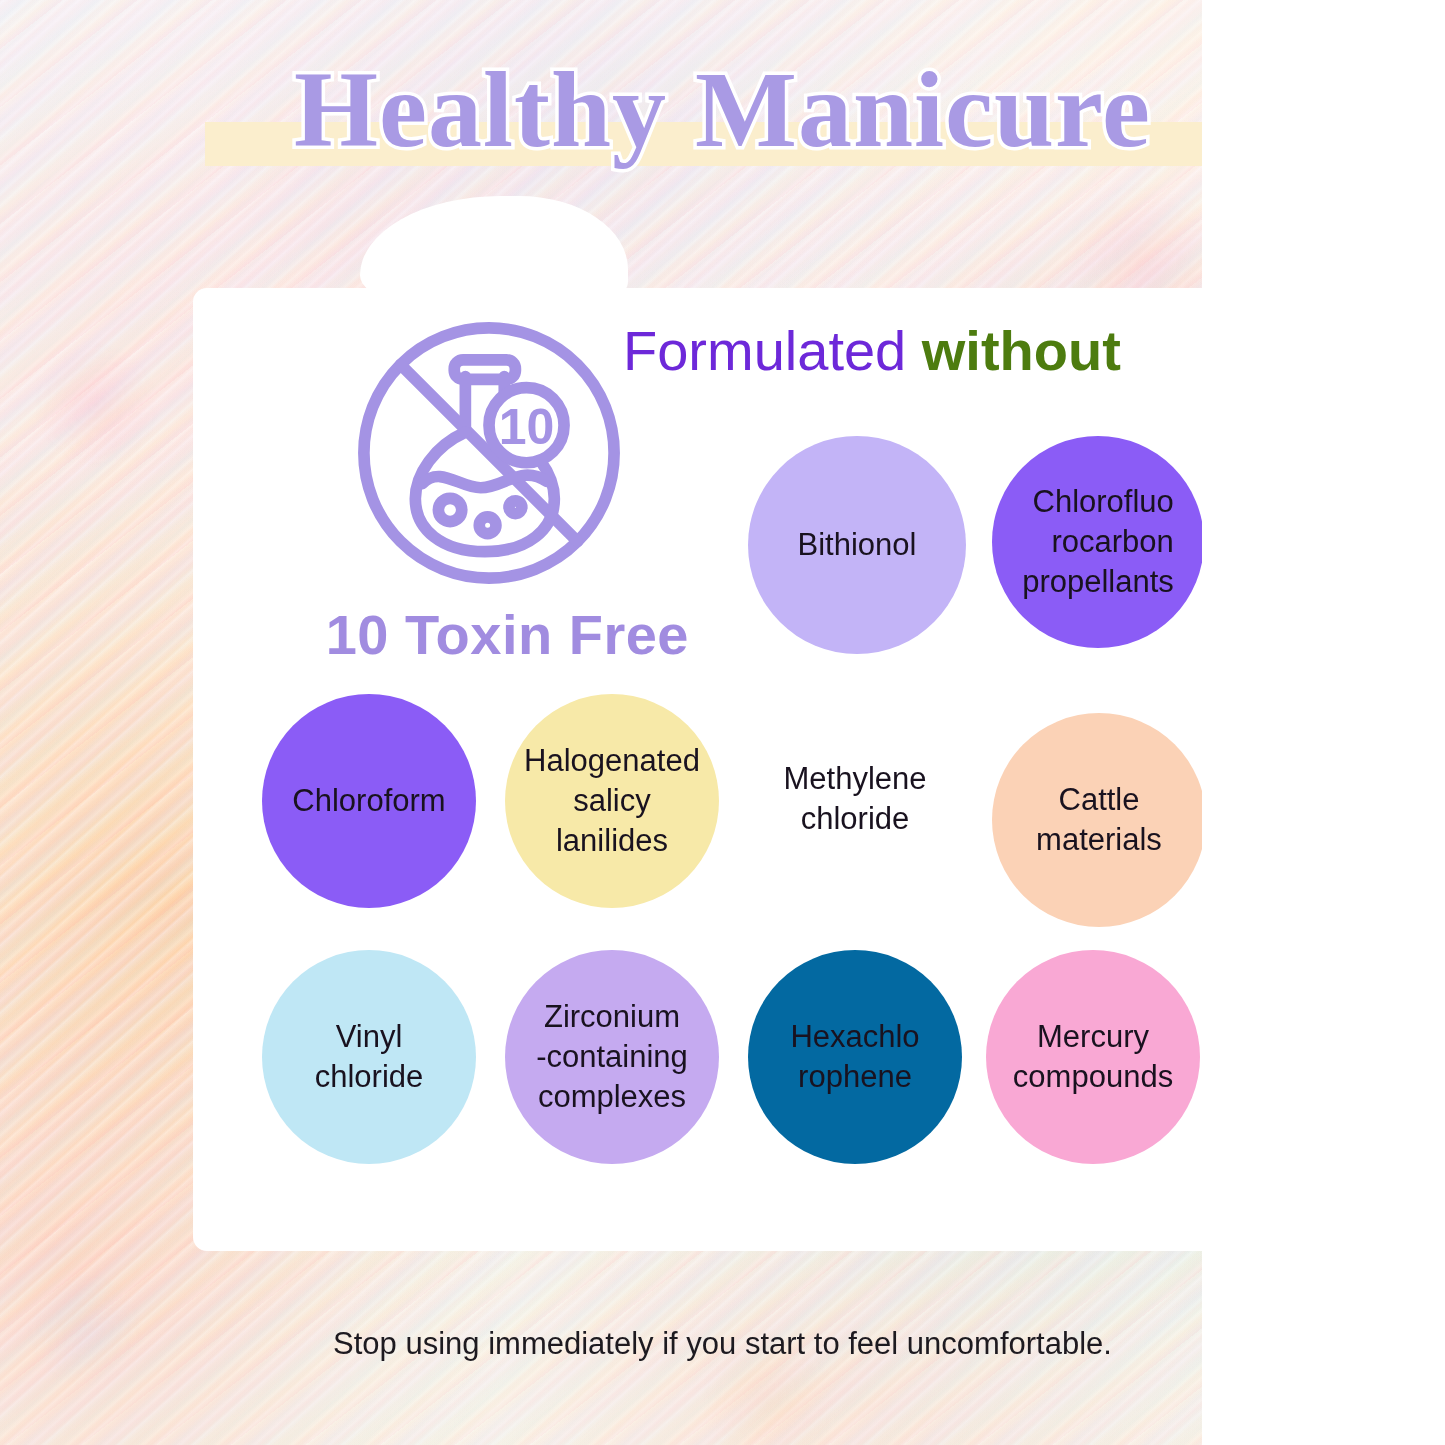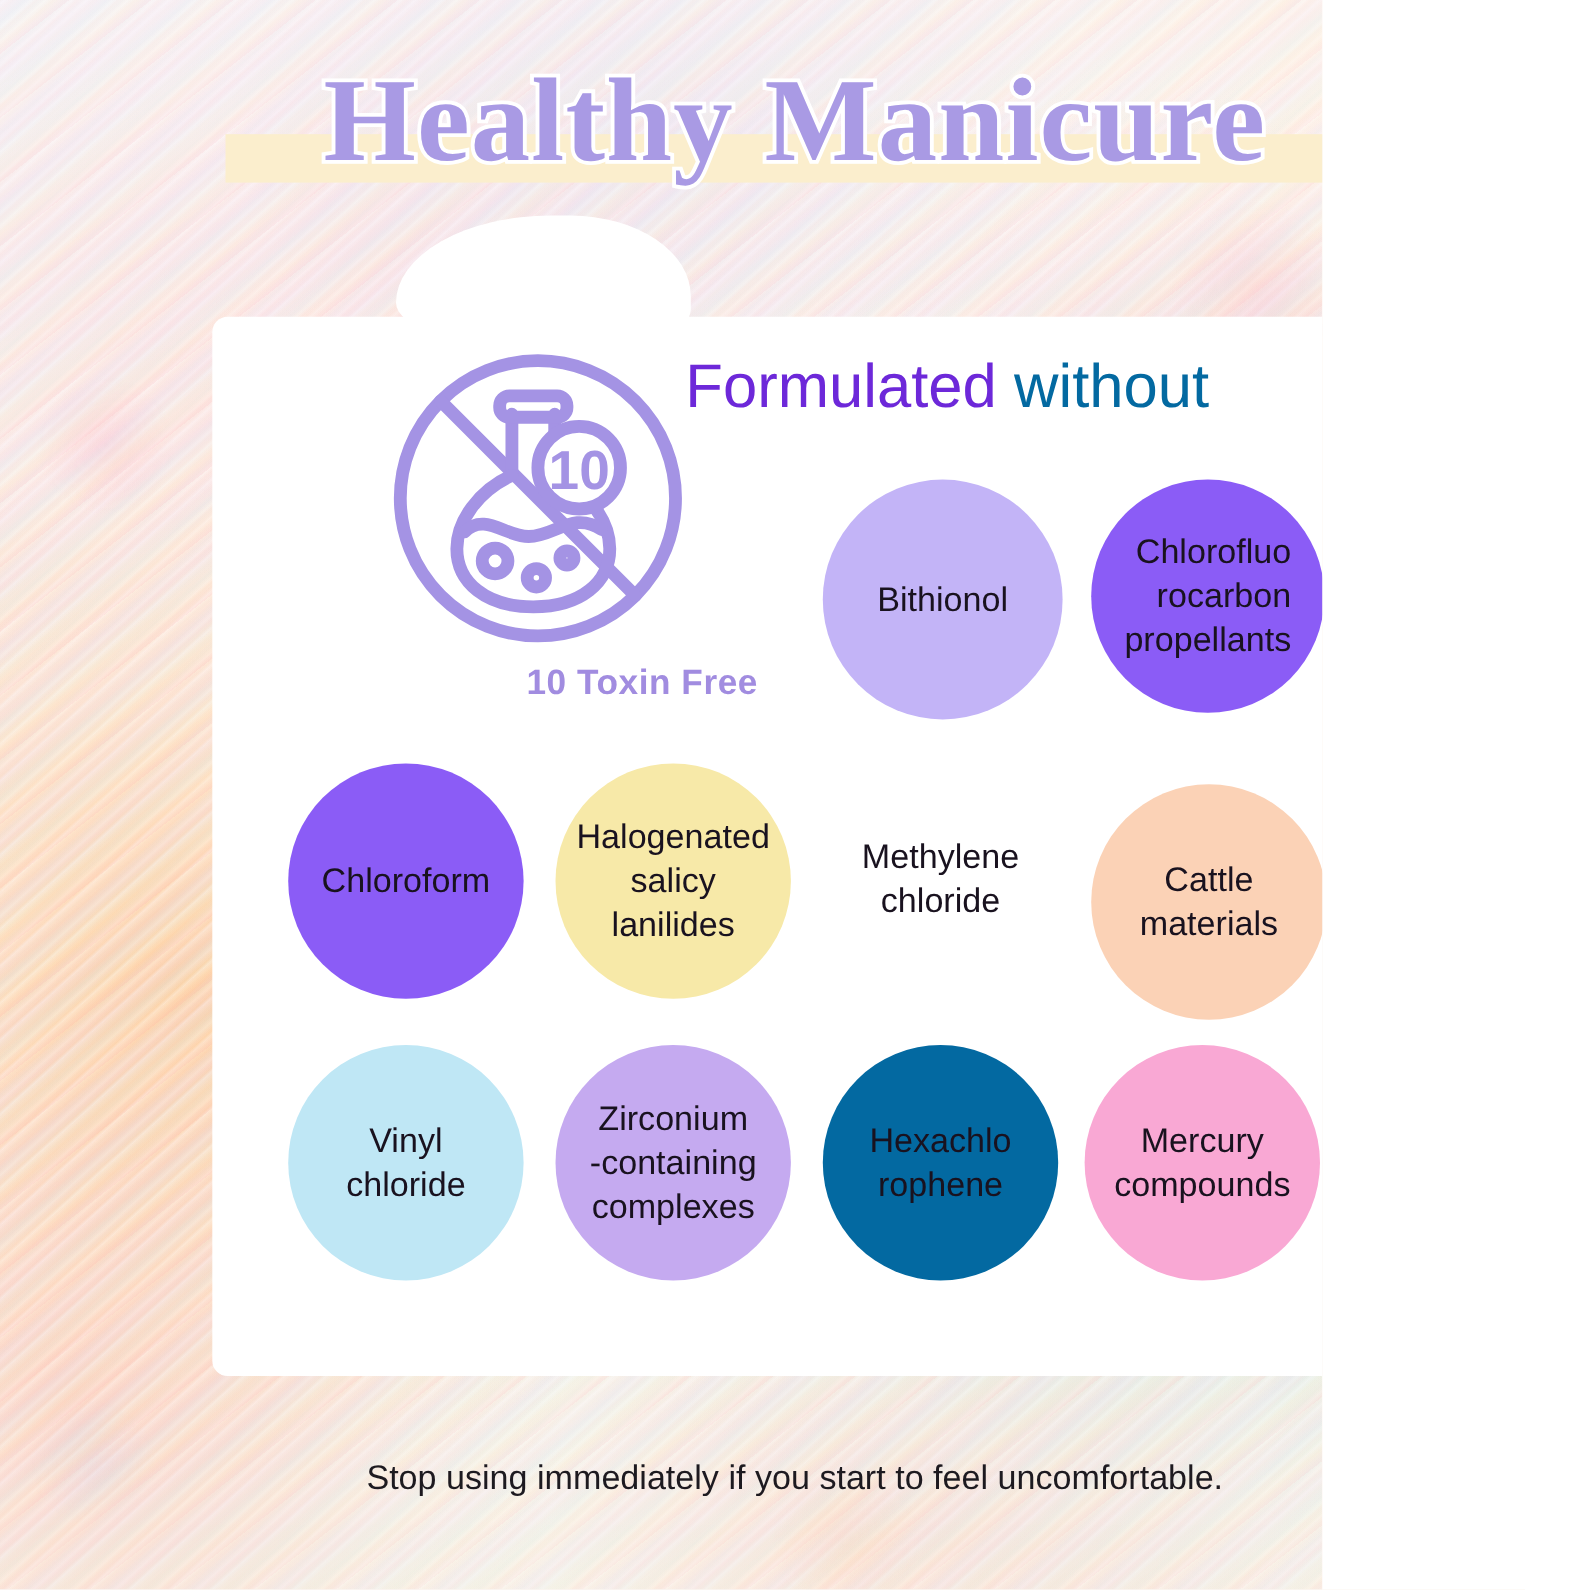--- a/index.html
+++ b/index.html
@@ -121,43 +121,43 @@
   .icon-block {
     position: absolute;
     left: 96px;
     top: 26px;
     width: 400px;
     text-align: right;
   }
   .icon-svg { display: block; margin: 0 auto; }
   .icon-caption {
     margin-top: 10px;
-    font-size: 32px;
+    font-size: 56px;
     font-weight: bold;
     color: #a18ce0;
     letter-spacing: 0.5px;
   }
 
   
   .heading {
     position: absolute;
     left: 430px;
     top: 32px;
     width: 600px;
     font-size: 56px;
     line-height: 1.1;
     white-space: nowrap;
   }
   .heading .light {
     color: #6d28d9;
     font-weight: normal;
   }
   .heading .bold {
-    color: #0369a1;
-    font-weight: normal;
+    color: #4d7c0f;
+    font-weight: bold;
   }
 
   
   .bubble {
     position: absolute;
     border-radius: 50%;
     display: flex;
     align-items: center;
     justify-content: center;
     text-align: center;

